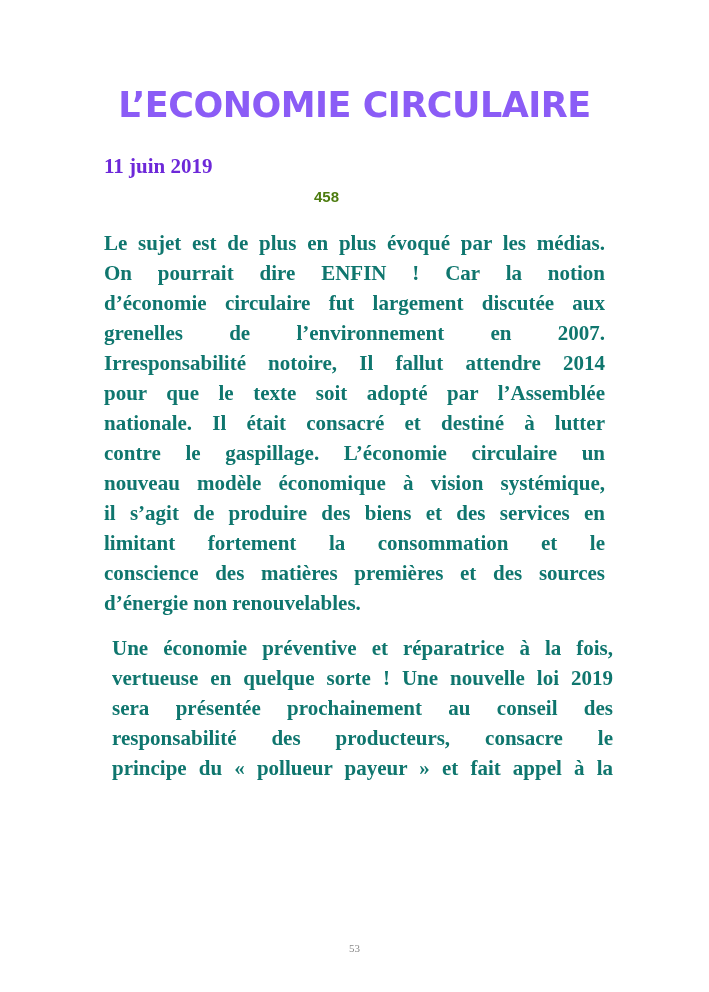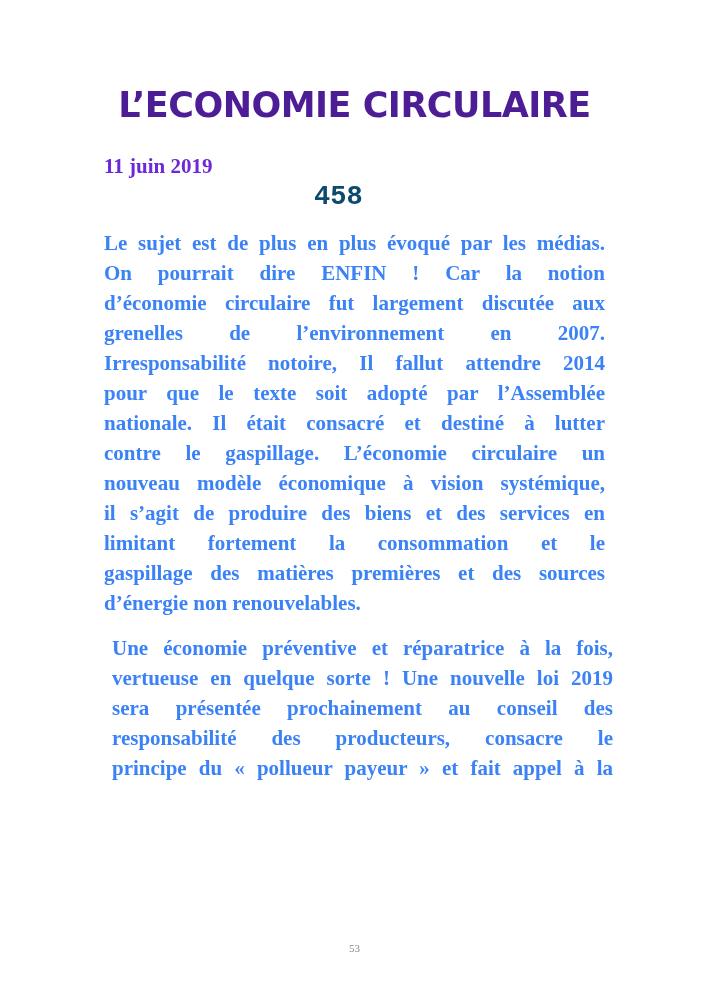--- a/index.html
+++ b/index.html
@@ -1,35 +1,35 @@
 <!DOCTYPE html>
 <html><head>
   <meta charset="utf-8">
   <style>
     html, body { margin: 0; padding: 0; background: #ffffff; }
     body { width: 709px; height: 992px; position: relative; overflow: hidden; }
     .page { position: absolute; left: 0; top: 0; width: 709px; height: 992px; background: #ffffff; }
     .title {
       position: absolute; left: 0; top: 80px; width: 709px; text-align: center;
       font-family: "DejaVu Sans", sans-serif; font-weight: bold; font-size: 35px;
-      color: #4c1d95; letter-spacing: -0.5px; line-height: 50px;
+      color: #8b5cf6; letter-spacing: -0.5px; line-height: 50px;
     }
     .date {
       position: absolute; left: 104px; top: 153px;
       font-family: "Liberation Serif", serif; font-weight: bold; font-size: 21px; color: #6d28d9;
       line-height: 26px;
     }
     .number {
       position: absolute; left: 314px; top: 184px;
-      font-family: Liberation Mono, monospace; font-weight: bold; font-size: 27px; color: #0c4a6e;
+      font-family: Liberation Sans, sans-serif; font-weight: bold; font-size: 15px; color: #4d7c0f;
       line-height: 26px;
     }
     .para {
       position: absolute; left: 104px; width: 501px;
-      font-family: "Liberation Serif", serif; font-weight: bold; font-size: 21px; color: #3b82f6;
+      font-family: "Liberation Serif", serif; font-weight: bold; font-size: 21px; color: #0f766e;
     }
     .line {
       display: block; height: 30px; line-height: 30px; white-space: nowrap;
       text-align: justify; text-align-last: justify;
     }
     .line.last { text-align-last: left; }
     .p1 { top: 228px; }
     .p2 { top: 633px; margin-left: 8px; }
     .footer {
       position: absolute; left: 0; top: 942px; width: 709px; text-align: center;
@@ -49,21 +49,21 @@
     <span class="line">On pourrait dire ENFIN ! Car la notion</span>
     <span class="line">d’économie circulaire fut largement discutée aux</span>
     <span class="line">grenelles de l’environnement en 2007.</span>
     <span class="line">Irresponsabilité notoire, Il fallut attendre 2014</span>
     <span class="line">pour que le texte soit adopté par l’Assemblée</span>
     <span class="line">nationale. Il était consacré et destiné à lutter</span>
     <span class="line">contre le gaspillage. L’économie circulaire un</span>
     <span class="line">nouveau modèle économique à vision systémique,</span>
     <span class="line">il s’agit de produire des biens et des services en</span>
     <span class="line">limitant fortement la consommation et le</span>
-    <span class="line">gaspillage des matières premières et des sources</span>
+    <span class="line">conscience des matières premières et des sources</span>
     <span class="line last">d’énergie non renouvelables.</span>
   </div>
 
   <div class="para p2">
     <span class="line">Une économie préventive et réparatrice à la fois,</span>
     <span class="line">vertueuse en quelque sorte ! Une nouvelle loi 2019</span>
     <span class="line">sera présentée prochainement au conseil des</span>
     <span class="line">responsabilité des producteurs, consacre le</span>
     <span class="line">principe du « pollueur payeur » et fait appel à la</span>
   </div>

